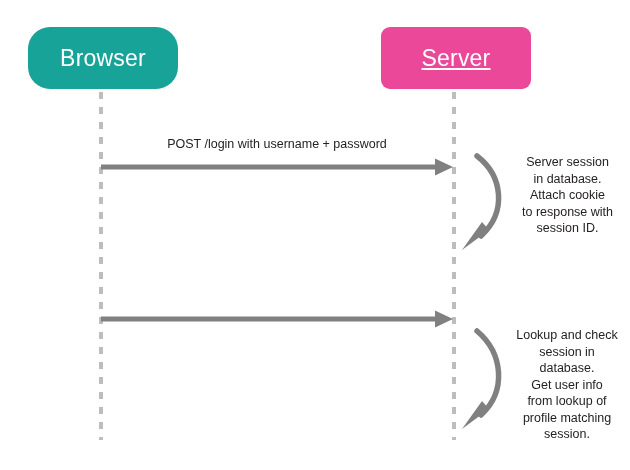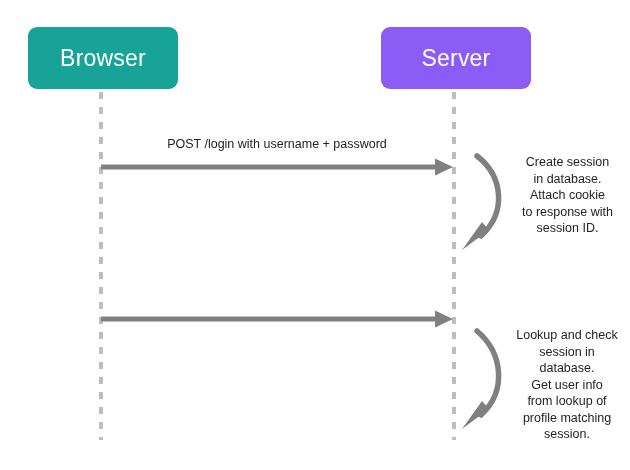--- a/index.html
+++ b/index.html
@@ -108,25 +108,25 @@
   #process-1 .process-note { left: 50px; top: 4px; width: 125px; }
 
   #process-2 { left: 455px; top: 293px; width: 175px; height: 135px; margin-top: 32px; }
   #process-2 .process-note { left: 46px; top: 2px; width: 132px; }
 </style>
 </head>
 <body>
 
 <div id="diagram">
 
-  <div class="actor-box" id="actor-browser" style="background:#17A398;">
+  <div class="actor-box" id="actor-browser" style="background:#17A398;border-radius:22px;">
     <span>Browser</span>
   </div>
 
-  <div class="actor-box" id="actor-server" style="background:#8b5cf6;">
+  <div class="actor-box" id="actor-server" style="background:#ec4899;text-decoration:underline;">
     <span>Server</span>
   </div>
 
   <div class="lifeline" id="lifeline-browser"></div>
   <div class="lifeline" id="lifeline-server"></div>
 
   <div class="message" id="message-1">
     <div class="msg-label">POST /login with username + password</div>
     <div class="msg-arrow">
       <svg width="352" height="18" viewBox="0 0 352 18">
@@ -145,21 +145,21 @@
       </svg>
     </div>
   </div>
 
 
   <div class="process" id="process-1">
     <svg class="process-curve" width="60" height="105" viewBox="0 0 60 105">
       <path d="M 22 6 C 48 26, 52 62, 26 86" fill="none" stroke="#808080" stroke-width="5.5" stroke-linecap="round"></path>
       <polygon points="34,80 7,100 27,72" fill="#808080"></polygon>
     </svg>
-    <div class="process-note">Create session
+    <div class="process-note">Server session
 in database.
 Attach cookie
 to response with
 session ID.</div>
   </div>
 
   <div class="process" id="process-2">
     <svg class="process-curve" width="60" height="110" viewBox="0 0 60 110">
       <path d="M 22 6 C 48 28, 52 66, 26 90" fill="none" stroke="#808080" stroke-width="5.5" stroke-linecap="round"></path>
       <polygon points="34,84 7,104 27,76" fill="#808080"></polygon>

